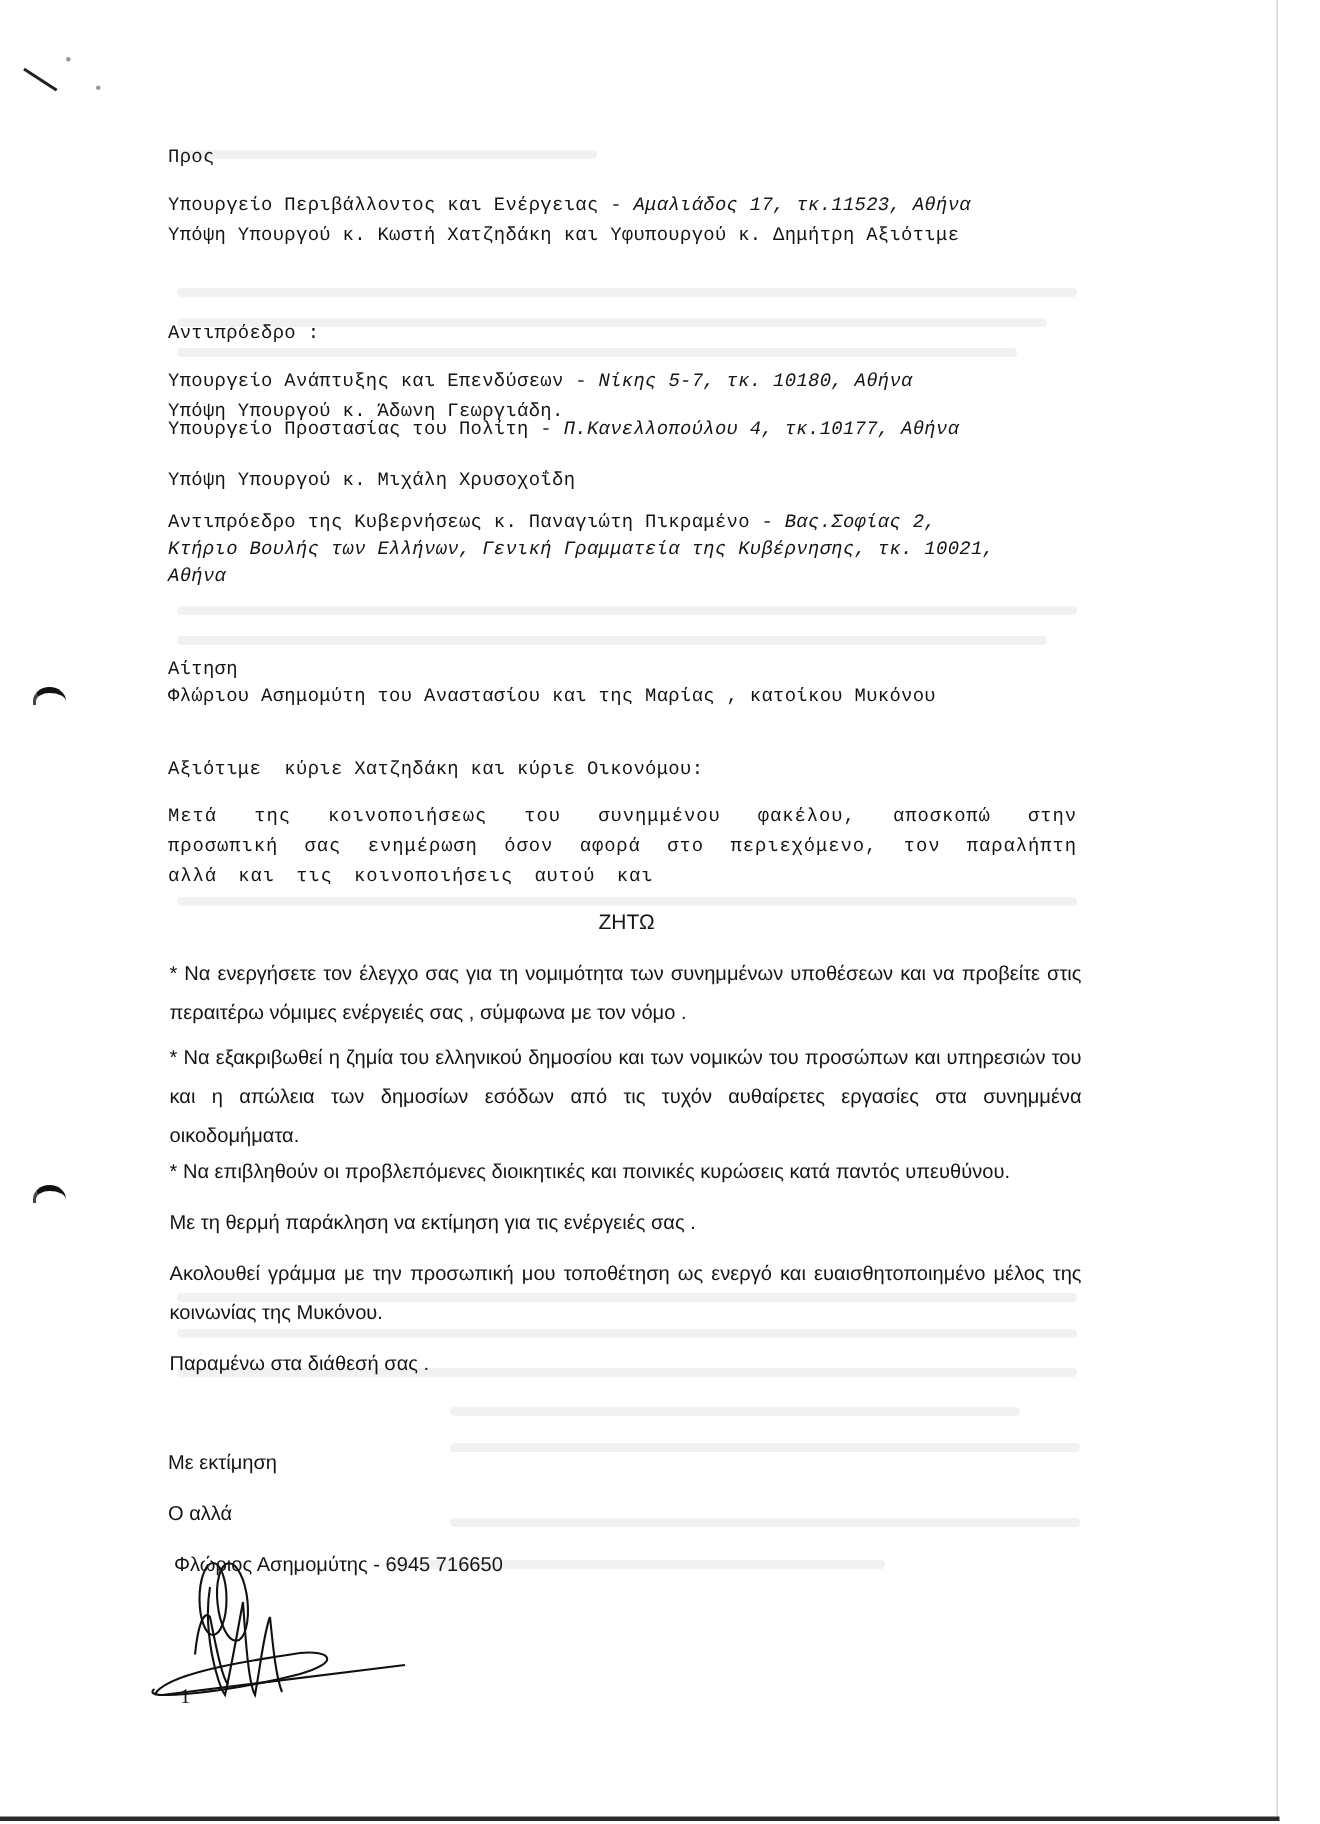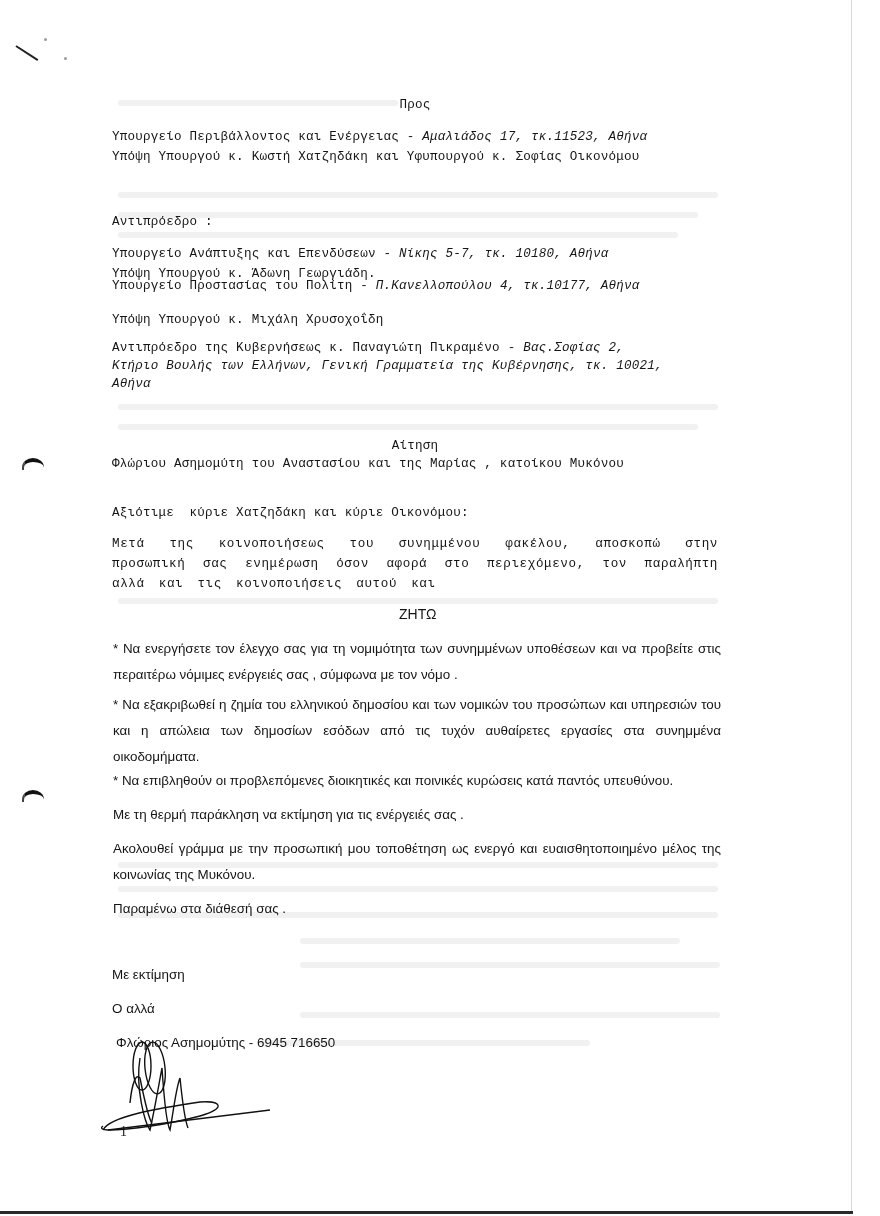--- a/index.html
+++ b/index.html
@@ -29,21 +29,21 @@
       box-sizing: border-box;
     }
     .bleed { position: absolute; height: 6px; background: #f1f1f1; border-radius: 3px; }
 
     .mono {
       position: absolute; left: 112px;
       font-family: "Liberation Mono", "DejaVu Sans Mono", monospace;
       font-size: 12.6px; line-height: 20px; white-space: pre; letter-spacing: 0.2px;
     }
     .mono i { }
-    .center { text-align: center; }
+    .center { }
     .justify {
       white-space: normal; width: 606px; text-align: justify;
       text-align-last: left; letter-spacing: 0.6px; word-spacing: 6px;
     }
     .sans {
       position: absolute; left: 113px; width: 608px;
       font-family: "Liberation Sans", sans-serif;
       font-size: 13.4px; line-height: 26px; text-align: justify; text-align-last: left;
     }
     .zhto {
@@ -80,21 +80,21 @@
   <div class="bleed" style="left:118px;top:912px;width:600px"></div>
   <div class="bleed" style="left:300px;top:938px;width:380px"></div>
   <div class="bleed" style="left:300px;top:962px;width:420px"></div>
   <div class="bleed" style="left:300px;top:1012px;width:420px"></div>
   <div class="bleed" style="left:260px;top:1040px;width:330px"></div>
 </div>
 
 <div class="mono center" style="top:95px;left:112px;width:606px">Προς</div>
 
 <div class="mono" style="top:127px"><span>Υπουργείο Περιβάλλοντος και Ενέργειας</span> - <i>Αμαλιάδος 17, τκ.11523, Αθήνα</i></div>
-<div class="mono" style="top:147px">Υπόψη Υπουργού κ. Κωστή Χατζηδάκη και Υφυπουργού κ. Σοφίας Οικονόμου</div>
+<div class="mono" style="top:147px">Υπόψη Υπουργού κ. Κωστή Χατζηδάκη και Υφυπουργού κ. Δημήτρη Αξιότιμε</div>
 
 <div class="mono" style="top:212px">Αντιπρόεδρο :</div>
 
 <div class="mono" style="top:244px"><span>Υπουργείο Ανάπτυξης και Επενδύσεων</span> - <i>Νίκης 5-7, τκ. 10180, Αθήνα</i></div>
 <div class="mono" style="top:264px">Υπόψη Υπουργού κ. Άδωνη Γεωργιάδη.</div>
 
 <div class="mono" style="top:276px"><span>Υπουργείο Προστασίας του Πολίτη</span> - <i>Π.Κανελλοπούλου 4, τκ.10177, Αθήνα</i></div>
 <div class="mono" style="top:310px">Υπόψη Υπουργού κ. Μιχάλη Χρυσοχοΐδη</div>
 
 <div class="mono" style="top:338px"><span>Αντιπρόεδρο της Κυβερνήσεως κ. Παναγιώτη Πικραμένο</span> - <i>Βας.Σοφίας 2,</i></div>

